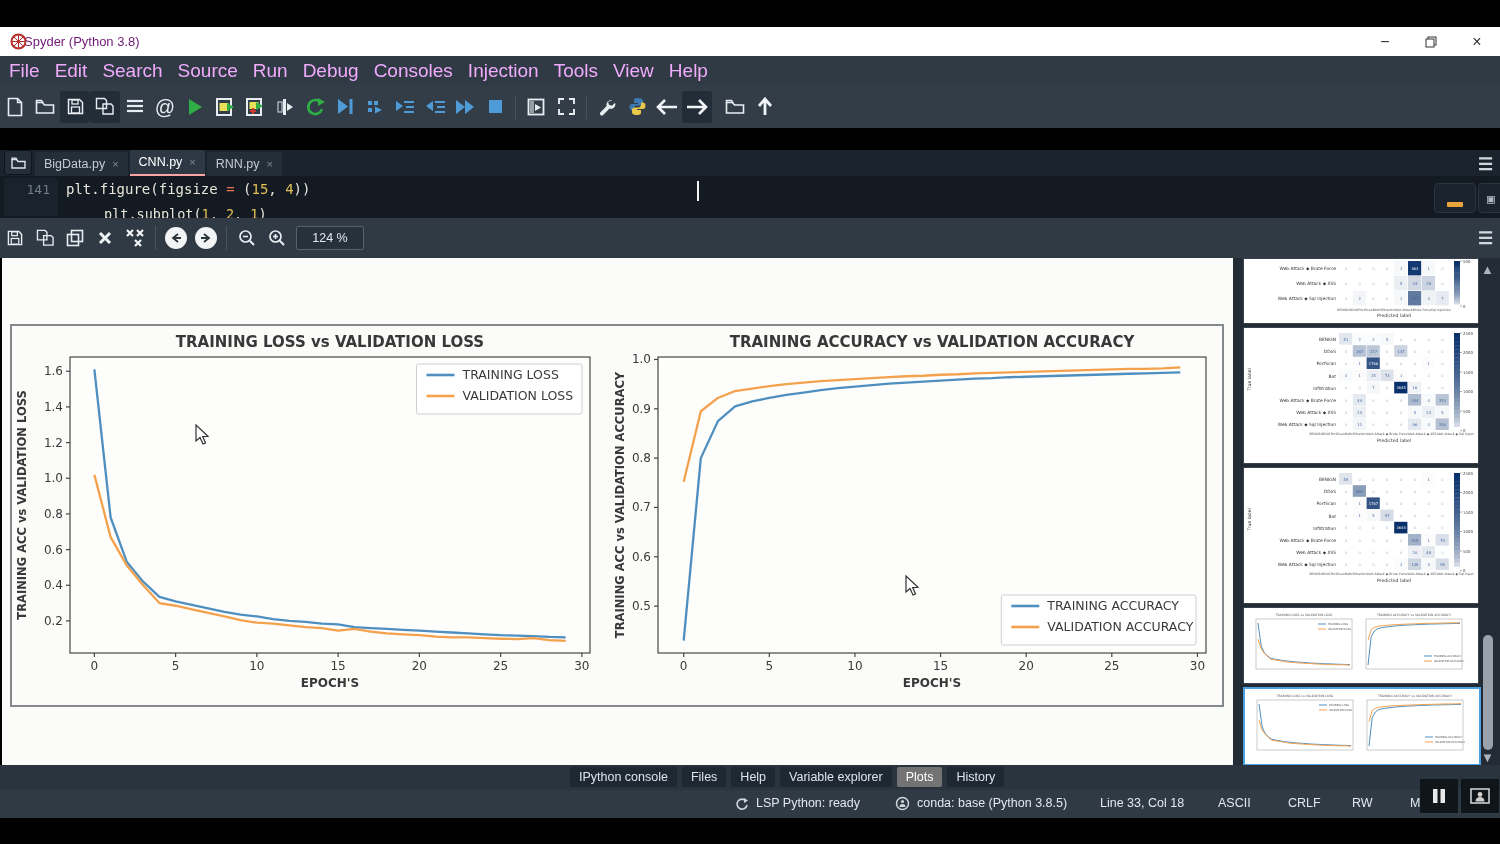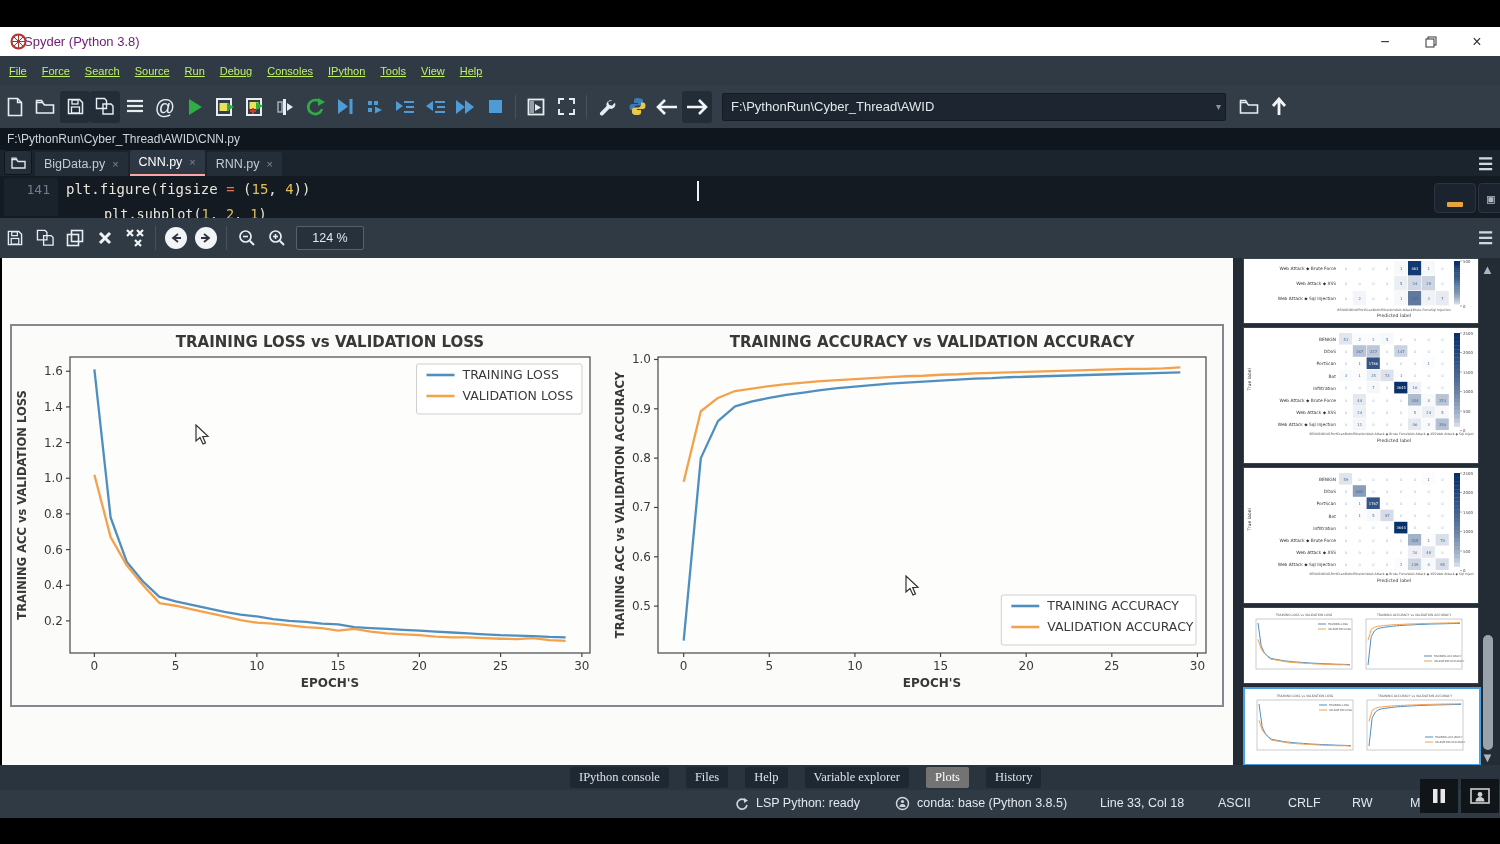--- a/index.html
+++ b/index.html
@@ -5,21 +5,21 @@
   html,body{margin:0;padding:0;background:#000;}
   #screen{position:relative;width:1500px;height:844px;background:#000;overflow:hidden;
           font-family:"Liberation Sans",sans-serif;-webkit-font-smoothing:antialiased;}
   .abs{position:absolute;}
   
   .titlebar{top:27px;left:0;width:1500px;height:29px;background:#fff;display:flex;align-items:center;}
   .titlebar .t{font-size:13px;color:#701a75;margin-left:9px;}
   .winctl{position:absolute;top:0;height:29px;width:46px;display:flex;align-items:center;justify-content:center;color:#333;}
   
   .menubar{top:56px;left:0;width:1500px;height:29px;background:#2f3a44;display:flex;align-items:center;gap:15px;padding-left:9px;box-sizing:border-box;}
-  .menubar span{color:#bef264;font-size:11px;text-decoration:underline;}
+  .menubar span{color:#f0abfc;font-size:19px;}
   
   .toolbar{top:85px;left:0;width:1500px;height:43px;background:#323d48;display:flex;align-items:center;}
   .tbi{display:flex;align-items:center;justify-content:center;width:30px;height:32px;flex:0 0 auto;}
   .tbi.boxed{background:#232d37;border-radius:3px;}
   .tsep{width:1px;height:24px;background:#465260;margin:0 5px;flex:0 0 auto;}
   .glyph{font-size:18px;line-height:1;color:#e8edf2;}
   .pathbox{height:26px;background:#1d2630;border:1px solid #141b22;border-radius:2px;color:#e2e7ec;
            font-size:13px;display:flex;align-items:center;padding:0 8px;width:486px;position:relative;}
   .pathbox .dd{position:absolute;right:4px;color:#8a95a0;font-size:10px;}
   
@@ -57,21 +57,21 @@
   .figborder{position:absolute;left:8px;top:66px;width:1210px;height:379px;border:2px solid #83898f;background:#fbfbf9;}
   
   .sidebar{top:258px;left:1233px;width:267px;height:507px;background:#232c35;}
   .card{position:absolute;left:10px;width:234px;background:#fff;border:1px solid #39434d;}
   .card.sel{border:2px solid #4aa0e0;}
   .sb-scroll{position:absolute;left:247px;top:0;width:16px;height:507px;}
   .sb-thumb{position:absolute;left:3px;top:377px;width:10px;height:115px;background:#9aa3ab;border-radius:5px;}
   .chev{position:absolute;left:1px;color:#aeb6bd;font-size:13px;}
   
   .btabbar{top:765px;left:0;width:1500px;height:25px;background:#2a343e;}
-  .btabs{position:absolute;left:570px;top:2px;display:flex;gap:17px;font-family:Liberation Serif, serif;}
+  .btabs{position:absolute;left:570px;top:2px;display:flex;gap:5px;}
   .btab{background:#1e2832;color:#dde3e9;font-size:12.5px;padding:3px 9px;border-radius:2px;}
   .btab.active{background:#737373;color:#fff;}
   
   .statusbar{top:790px;left:0;width:1500px;height:28px;background:#2f3a44;color:#e2e8ee;font-size:12.5px;}
   .statusbar .it{position:absolute;top:6px;white-space:nowrap;}
   .rec{top:779px;left:1420px;display:flex;gap:3px;}
   .recbox{width:38px;height:34px;background:#10151a;display:flex;align-items:center;justify-content:center;}
   .blackbottom{top:818px;left:0;width:1500px;height:26px;background:#000;}
   svg text{font-family:"DejaVu Sans",sans-serif;}
 </style>
@@ -90,27 +90,27 @@
       <svg width="12" height="12" viewBox="0 0 12 12">
           <rect x="3" y="1" width="8" height="8" fill="#fff" stroke="#333"></rect>
           <rect x="1" y="3" width="8" height="8" fill="#fff" stroke="#333"></rect>
         </svg>
     </div>
     <div class="winctl" style="right:0;font-size:16px">×</div>
   </div>
 
   <div class="abs menubar" id="menubar">
       <span>File</span>
-      <span>Force</span>
+      <span>Edit</span>
       <span>Search</span>
       <span>Source</span>
       <span>Run</span>
       <span>Debug</span>
       <span>Consoles</span>
-      <span>IPython</span>
+      <span>Injection</span>
       <span>Tools</span>
       <span>View</span>
       <span>Help</span>
     </div>
 
   <div class="abs toolbar">
     <div class="tbi">
         <svg width="16" height="20" viewBox="0 0 16 20">
           <path d="M1.5 1.5 h9 l4 4 v13 h-13 z" fill="none" stroke="#e8edf2" stroke-width="1.6"></path>
           <path d="M10.5 1.5 v4 h4" fill="none" stroke="#e8edf2" stroke-width="1.4"></path>
@@ -260,40 +260,33 @@
     <div class="tbi">
         <svg width="22" height="16" viewBox="0 0 22 16">
           <path d="M9 1 L2 8 L9 15 M2 8 H21" stroke="#f2f5f8" stroke-width="2.6" fill="none"></path>
         </svg>
       </div>
     <div class="tbi boxed">
         <svg width="22" height="16" viewBox="0 0 22 16">
           <path d="M13 1 L20 8 L13 15 M20 8 H1" stroke="#f2f5f8" stroke-width="2.6" fill="none"></path>
         </svg>
       </div>
-    <div class="pathbox" style="margin-left:10px">
-      <span>F:\PythonRun\Cyber_Thread\AWID</span>
-      <span class="dd">▾</span>
-    </div>
     <div class="tbi" style="margin-left:8px">
         <svg width="20" height="17" viewBox="0 0 20 17">
           <path d="M1.5 4.5 h6 l2 2.5 h9 v8 h-17 z" fill="none" stroke="#e8edf2" stroke-width="1.6"></path>
           <path d="M1.5 4.5 v-2 h5 l1.5 2" fill="none" stroke="#e8edf2" stroke-width="1.4"></path>
         </svg>
       </div>
     <div class="tbi">
         <svg width="16" height="19" viewBox="0 0 16 19">
           <path d="M8 18 V3 M2 9 L8 2 L14 9" stroke="#f2f5f8" stroke-width="2.8" fill="none"></path>
         </svg>
       </div>
   </div>
 
-  <div class="abs crumbbar">
-    <span>F:\PythonRun\Cyber_Thread\AWID\CNN.py</span>
-  </div>
 
   <div class="abs tabbar">
     <div class="folderbtn">
       <svg width="15" height="12" viewBox="0 0 15 12">
           <path d="M1 2.5 h4.5 l1.5 2 h7 v6.5 h-13 z" fill="none" stroke="#dfe5ea" stroke-width="1.4"></path>
           <path d="M1 2.5 v-1.3 h4 l1 1.3" fill="none" stroke="#dfe5ea" stroke-width="1.2"></path>
         </svg>
     </div>
     <div id="etabs" style="display:flex;align-items:flex-end;">
         <div class="etab">

